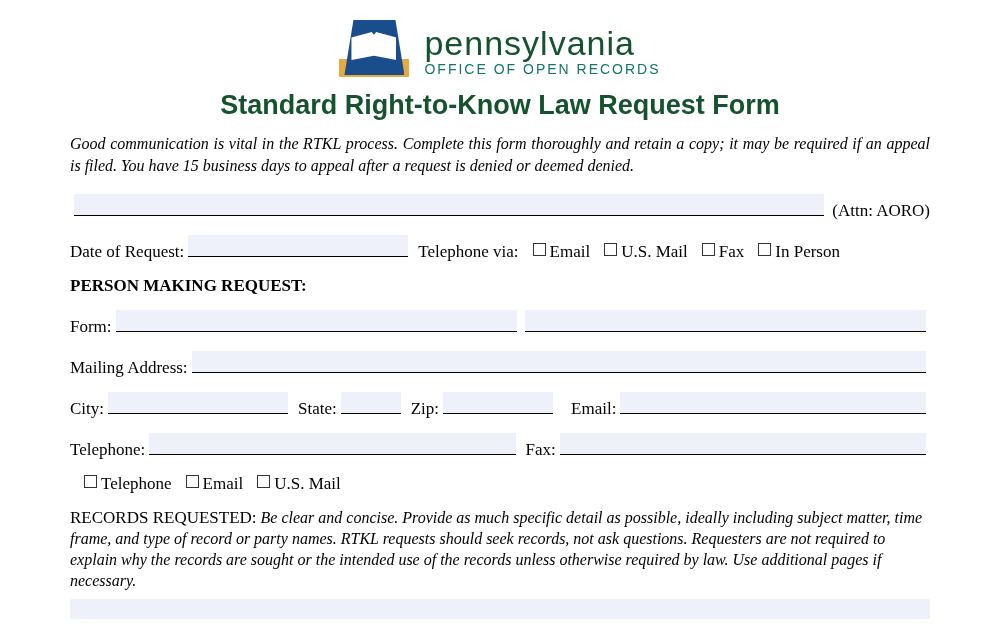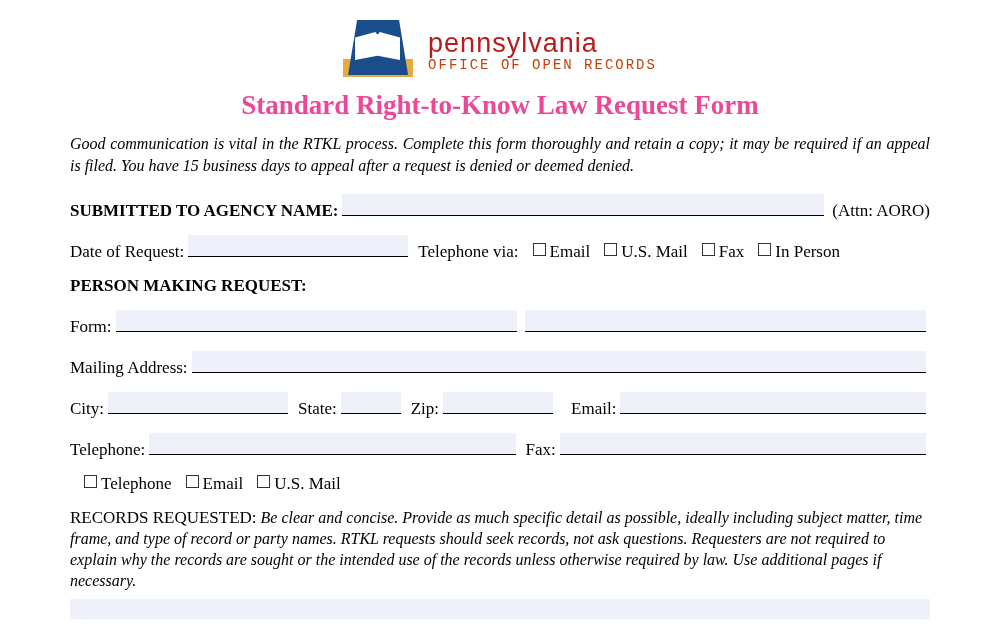--- a/index.html
+++ b/index.html
@@ -48,38 +48,38 @@
       width: 70px;
       height: 18px;
       background: #e8a941;
     }
     .brand-text {
       display: flex;
       flex-direction: column;
     }
     .brand-name {
       font-family: Arial, sans-serif;
-      font-size: 27px;
-      color: #b91c1c;
+      font-size: 34px;
+      color: #14532d;
       font-weight: normal;
       letter-spacing: 1px;
     }
     .brand-sub {
-      font-family: Liberation Mono, monospace;
+      font-family: Liberation Sans, sans-serif;
       font-size: 14px;
-      color: #c2410c;
+      color: #0f766e;
       letter-spacing: 2px;
       margin-top: -2px;
     }
     .title {
       text-align: center;
-      font-family: Liberation Serif, serif;
+      font-family: Liberation Sans, sans-serif;
       font-weight: bold;
       font-size: 27px;
-      color: #ec4899;
+      color: #14532d;
       margin-bottom: 12px;
     }
     .intro {
       font-style: italic;
       font-size: 16px;
       text-align: justify;
       margin-bottom: 18px;
       line-height: 1.35;
     }
     .row {
@@ -152,21 +152,20 @@
     <div class="brand-name">pennsylvania</div>
     <div class="brand-sub">OFFICE OF OPEN RECORDS</div>
   </div>
 </div>
 
 <div class="title">Standard Right-to-Know Law Request Form</div>
 
 <div class="intro">Good communication is vital in the RTKL process. Complete this form thoroughly and retain a copy; it may be required if an appeal is filed. You have 15 business days to appeal after a request is denied or deemed denied.</div>
 
 <div class="row">
-  <span class="section-label">SUBMITTED TO AGENCY NAME:</span>
   <span class="blank"></span>
   <span class="attn">(Attn: AORO)</span>
 </div>
 
 <div class="row">
   <span class="field-label">Date of Request:</span>
   <span class="blank" style="flex:0 0 220px"></span>
   <span class="field-label" style="margin-left:6px">Telephone via:</span>
   <span class="checkbox"></span>
     <span class="chk-label">Email</span>

